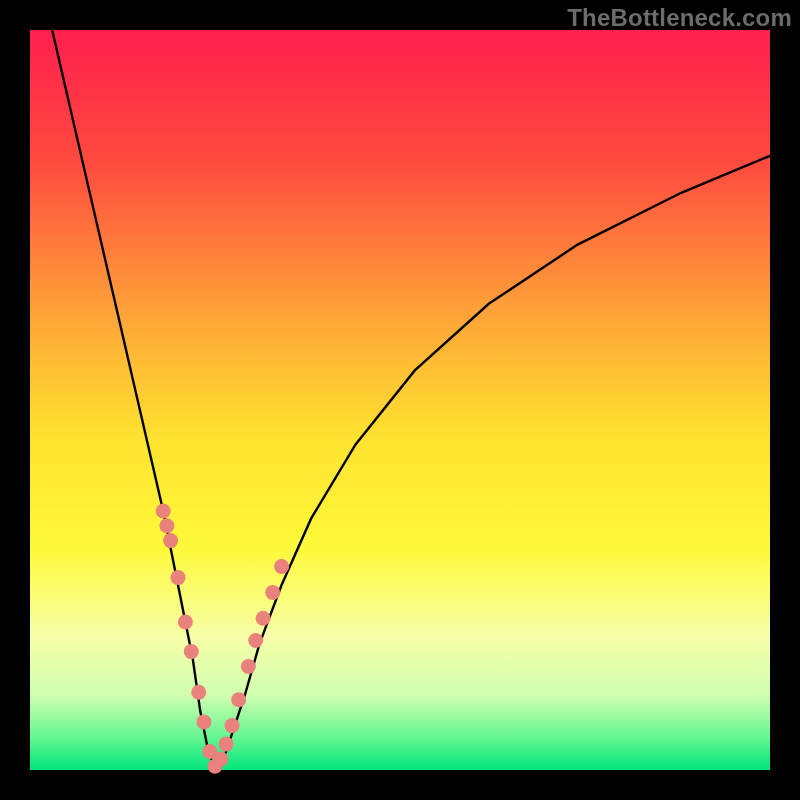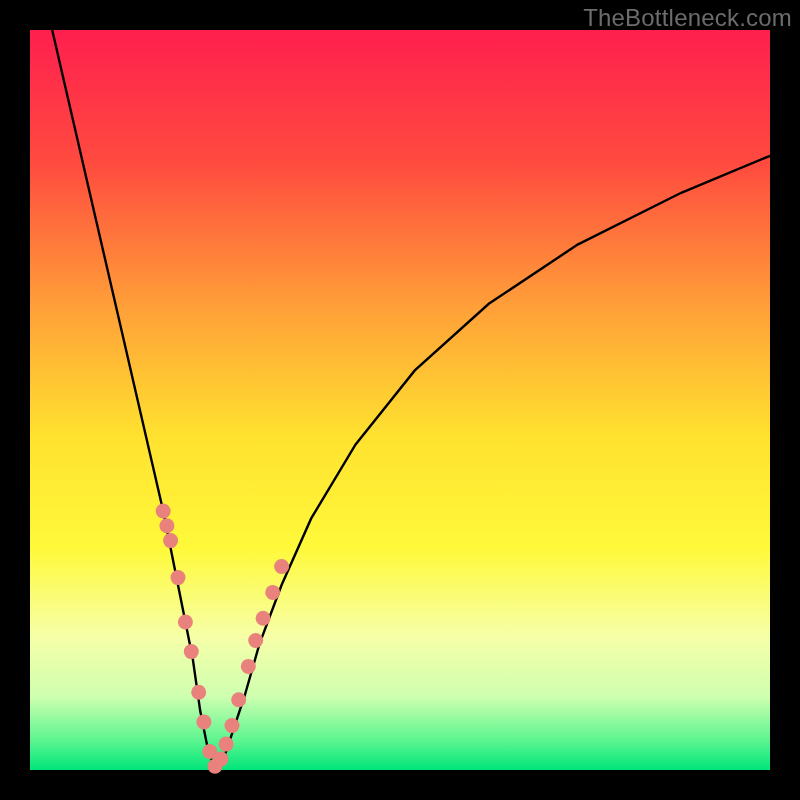--- a/index.html
+++ b/index.html
@@ -26,21 +26,21 @@
     width: 740px;
     height: 740px;
     
   }
   .watermark {
     position: absolute;
     top: 4px;
     right: 8px;
     color: #6c6c6c;
     font-size: 24px;
-    font-weight: 400;
+    font-weight: 700;
     letter-spacing: 0.2px;
     user-select: none;
   }
   svg.curve {
     position: absolute;
     left: 0;
     top: 0;
     width: 740px;
     height: 740px;
     overflow: visible;

